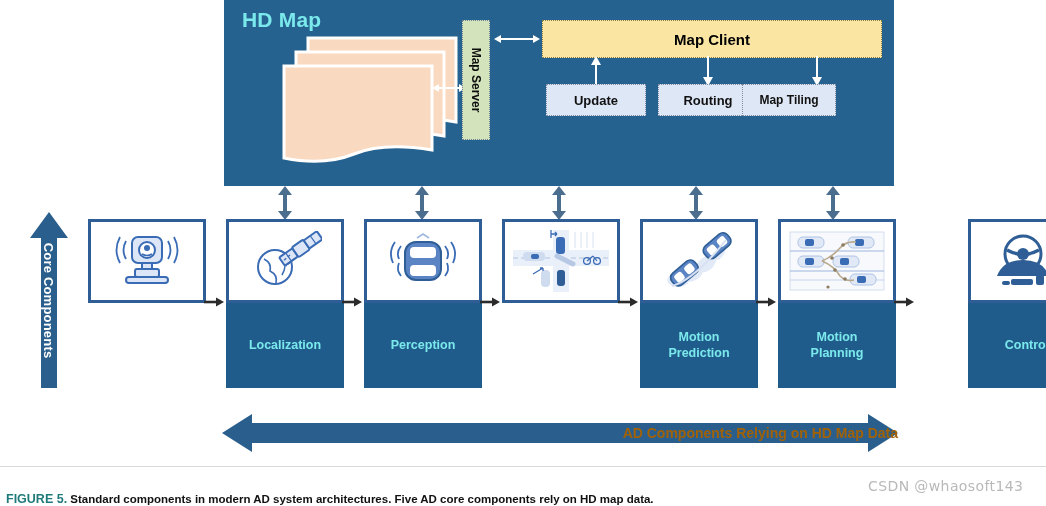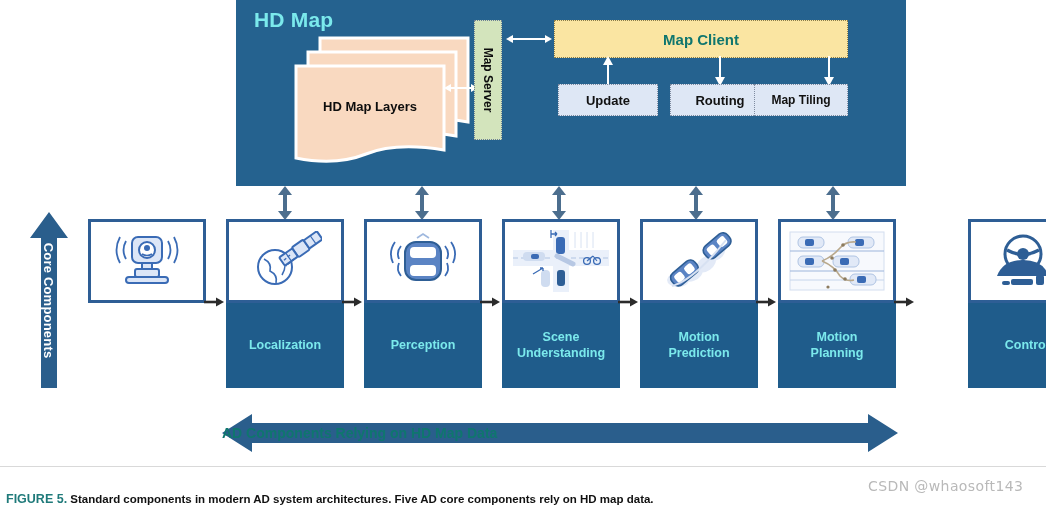--- a/index.html
+++ b/index.html
@@ -6,21 +6,20 @@
   body{width:1046px;height:506px;position:relative;overflow:hidden;
        font-family:"Liberation Sans","DejaVu Sans",sans-serif;
        -webkit-font-smoothing:antialiased;}
 
   .abs{position:absolute;}
 
   
   #hdmap-panel{
     left:224px;top:0;width:670px;height:186px;
     background:#25628F;
-    margin-left:12px;
   }
   #hdmap-title{
     left:18px;top:8px;
     color:#7BE9EC;
     font-size:21px;font-weight:bold;letter-spacing:.2px;
   }
 
   
   #map-server{
     left:238px;top:20px;width:28px;height:120px;
@@ -30,26 +29,26 @@
   }
   #map-server-label{
     position:absolute;left:50%;top:50%;
     transform:translate(-50%,-50%) rotate(90deg);
     white-space:nowrap;
     font-size:12px;font-weight:bold;color:#0d0d0d;
   }
 
   
   #map-client{
-    left:318px;top:20px;width:294px;height:38px;
+    left:318px;top:20px;width:340px;height:38px;
     background:#FAE5A2;
     border:1px dotted #8a7d4a;
     box-sizing:border-box;
     display:flex;align-items:center;justify-content:center;
-    font-size:15px;font-weight:bold;color:#0f766e;
+    font-size:15px;font-weight:bold;color:#000000;
   }
   .svc{
     background:#DEE7F5;border:1px dotted #7e8ba0;box-sizing:border-box;
     height:32px;top:84px;
     display:flex;align-items:center;justify-content:center;
     font-size:13px;font-weight:bold;color:#111;
   }
   #svc-update{left:322px;width:100px;}
   #svc-routing{left:434px;width:100px;}
   #svc-maptiling{left:518px;width:94px;font-size:12px;}
@@ -86,22 +85,22 @@
   
   .conn{top:296px;width:20px;height:12px;}
 
   
   .vdbl{top:186px;width:16px;height:34px;}
 
   
   #bottom-arrow{left:222px;top:414px;width:676px;height:38px;}
   #bottom-arrow-label{
     position:absolute;left:222px;top:414px;width:676px;height:38px;
-    display:flex;align-items:center;justify-content:flex-start;
-    color:#0f766e;font-size:14px;font-weight:bold;pointer-events:none;
+    display:flex;align-items:center;justify-content:flex-end;
+    color:#a16207;font-size:14px;font-weight:bold;pointer-events:none;
   }
 
   
   #caption-rule{left:0;top:466px;width:1046px;height:1px;background:#d9d9d9;}
   #caption{
     left:6px;top:492px;width:740px;
     font-size:11.5px;color:#111;
   }
   #caption .fignum{color:#1f7a7a;font-weight:bold;font-size:12.5px;}
   #caption .captext{font-weight:bold;}
@@ -117,23 +116,20 @@
 <div class="abs" id="hdmap-panel">
 
   <div class="abs" id="hdmap-title">HD Map</div>
 
   <div style="position:absolute;left:34px;top:34px;width:220px;height:130px;">
     <svg width="220" height="130" viewBox="0 0 220 130">
       <path d="M50 4 H198 V88 Q150 80 120 92 Q90 104 50 96 Z" fill="#F9D9C0" stroke="#ffffff" stroke-width="3"></path>
       <path d="M38 18 H186 V102 Q138 94 108 106 Q78 118 38 110 Z" fill="#F9D9C0" stroke="#ffffff" stroke-width="3"></path>
       <path d="M26 32 H174 V116 Q126 108 96 120 Q66 132 26 124 Z" fill="#F9D9C0" stroke="#ffffff" stroke-width="3"></path>
     </svg>
-    <div style="position:absolute;left:26px;top:32px;width:148px;height:80px;
-                display:flex;align-items:center;justify-content:center;
-                font-size:13px;font-weight:bold;color:#0d0d0d;">HD Map Layers</div>
   </div>
 
   <svg class="abs" style="left:208px;top:82px;" width="34" height="12">
     <line x1="5" y1="6" x2="29" y2="6" stroke="#ffffff" stroke-width="2"></line>
     <path d="M0 6 L7 2 L7 10 Z" fill="#ffffff"></path>
     <path d="M34 6 L27 2 L27 10 Z" fill="#ffffff"></path>
   </svg>
 
   <div class="abs" id="map-server">
     <div id="map-server-label">Map Server</div>
@@ -278,24 +274,20 @@
       <line x1="38" y1="0" x2="38" y2="8" stroke="#3A6BB5" stroke-width="1.3"></line>
       <path d="M20 44 L30 38 M30 38 L27 38 M30 38 L30 41" stroke="#3A6BB5" stroke-width="1.3" fill="none"></path>
       <g stroke="#D8E2F2" stroke-width="1">
         <line x1="62" y1="2" x2="62" y2="18"></line>
           <line x1="68" y1="2" x2="68" y2="18"></line>
         <line x1="74" y1="2" x2="74" y2="18"></line>
           <line x1="80" y1="2" x2="80" y2="18"></line>
       </g>
     </svg>
   </div>
-  <div class="name-box">
-    <span style="white-space:pre-line;">Scene
-Understanding</span>
-  </div>
 </div>
 
 <div class="abs comp" style="left:640px;">
   <div class="icon-box">
     <svg width="90" height="62" viewBox="0 0 90 62">
       <g fill="#E3EAF7">
         <ellipse cx="24" cy="50" rx="11" ry="7"></ellipse>
         <ellipse cx="38" cy="44" rx="11" ry="7" transform="rotate(-22 38 44)"></ellipse>
         <ellipse cx="52" cy="34" rx="11" ry="7" transform="rotate(-35 52 34)"></ellipse>
         <ellipse cx="63" cy="22" rx="10" ry="7" transform="rotate(-48 63 22)"></ellipse>

